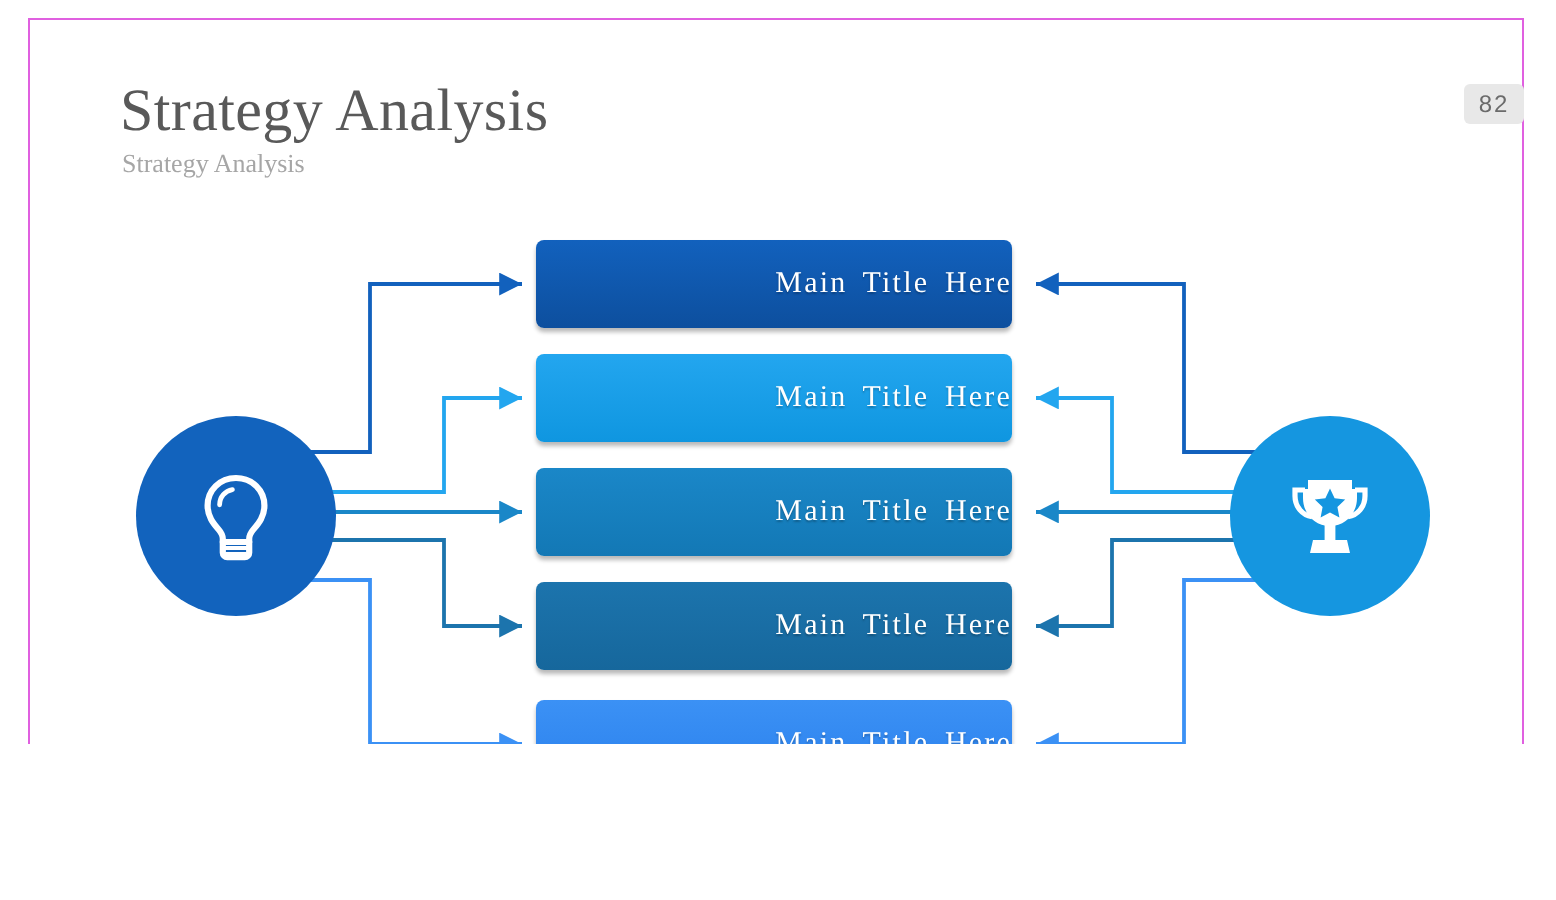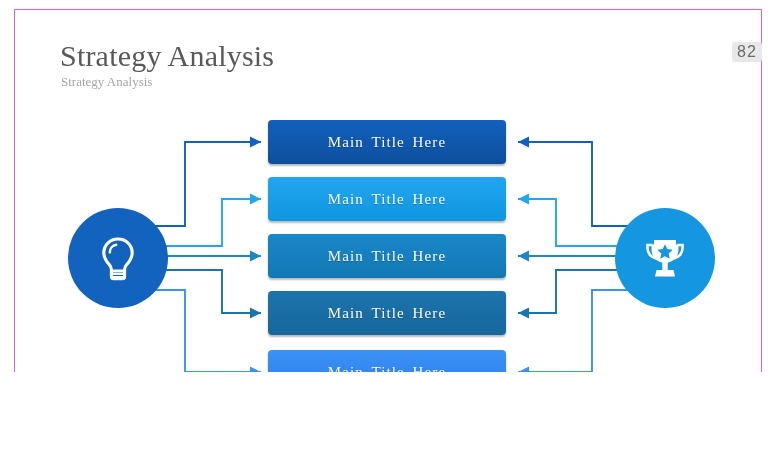--- a/index.html
+++ b/index.html
@@ -51,42 +51,42 @@
   #page-badge {
     position: absolute;
     right: 16px;
     top: 42px;
     width: 30px;
     height: 20px;
     background: #e8e8e8;
     border-radius: 3px;
     color: #6b6b6b;
     font-family: "Liberation Sans", sans-serif;
-    font-size: 16px;
+    font-size: 12px;
     letter-spacing: 1px;
     display: flex;
     align-items: center;
     justify-content: center;
   }
   
   #connectors {
     position: absolute;
     left: 0; top: 0;
     width: 778px; height: 450px;
   }
   
   .bar {
     position: absolute;
     left: 268px;
     width: 238px;
     height: 44px;
     border-radius: 4px;
     display: flex;
     align-items: center;
-    justify-content: center;
+    justify-content: flex-end;
     box-shadow: 0 2px 2px rgba(0,0,0,0.28);
   }
   .bar-label {
     color: #ffffff;
     font-family: "Liberation Serif", serif;
     font-size: 15px;
     letter-spacing: 1.1px;
     word-spacing: 3px;
     text-shadow: 0 1px 1px rgba(0,0,0,0.25);
     white-space: nowrap;

